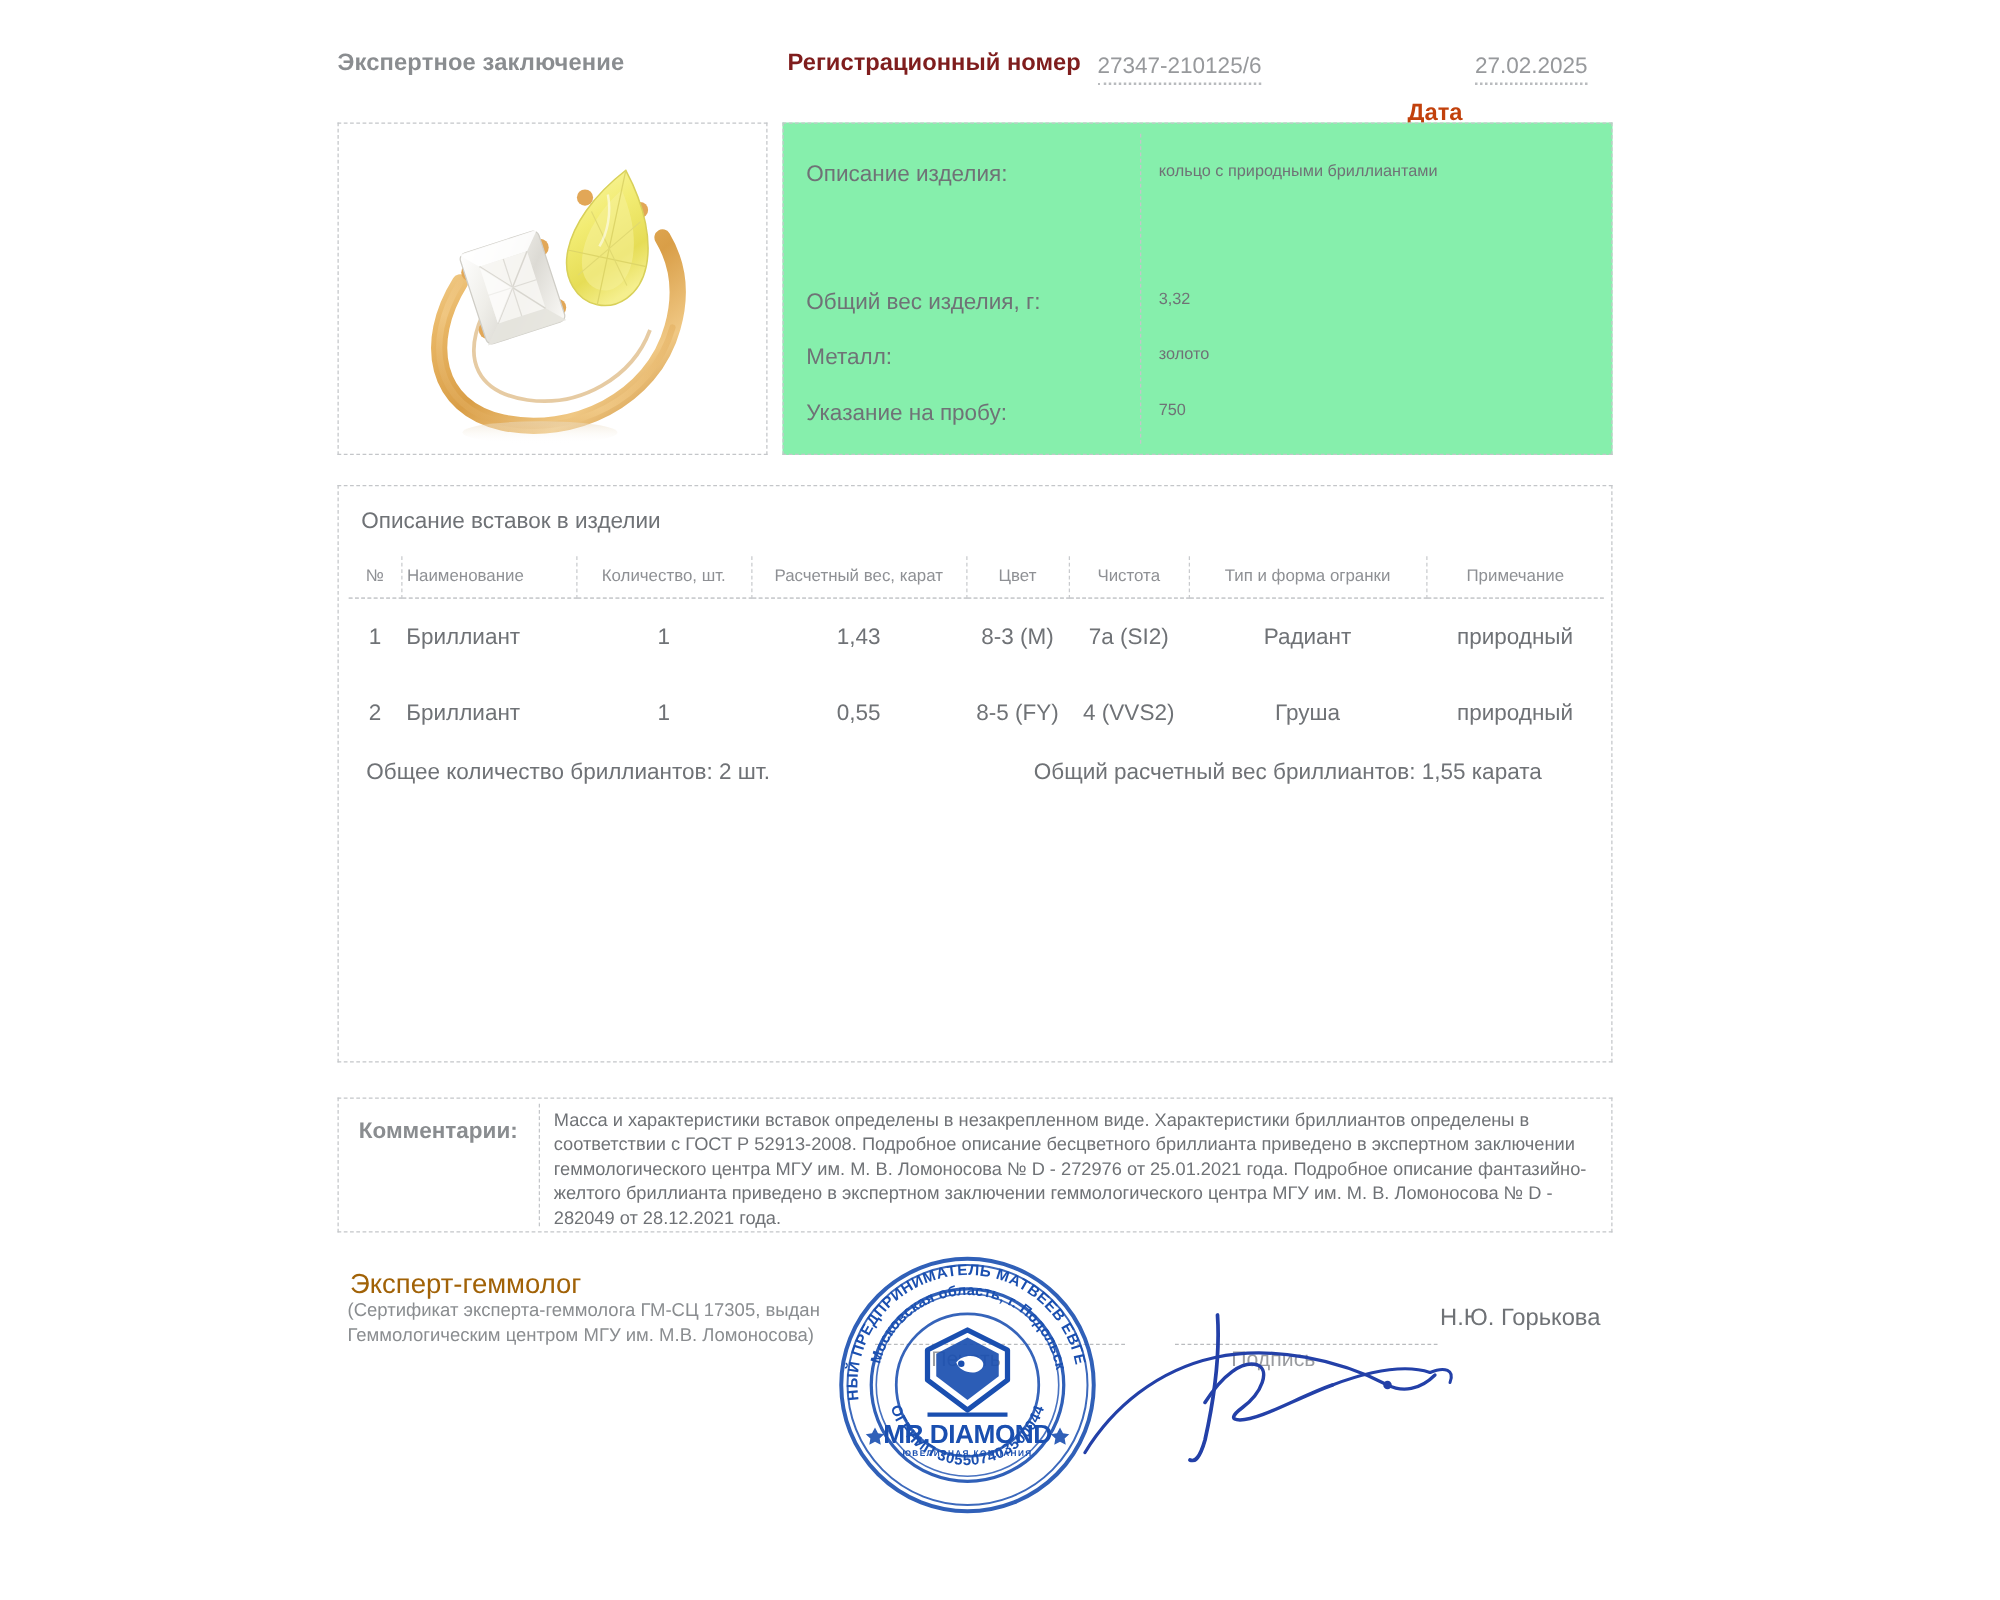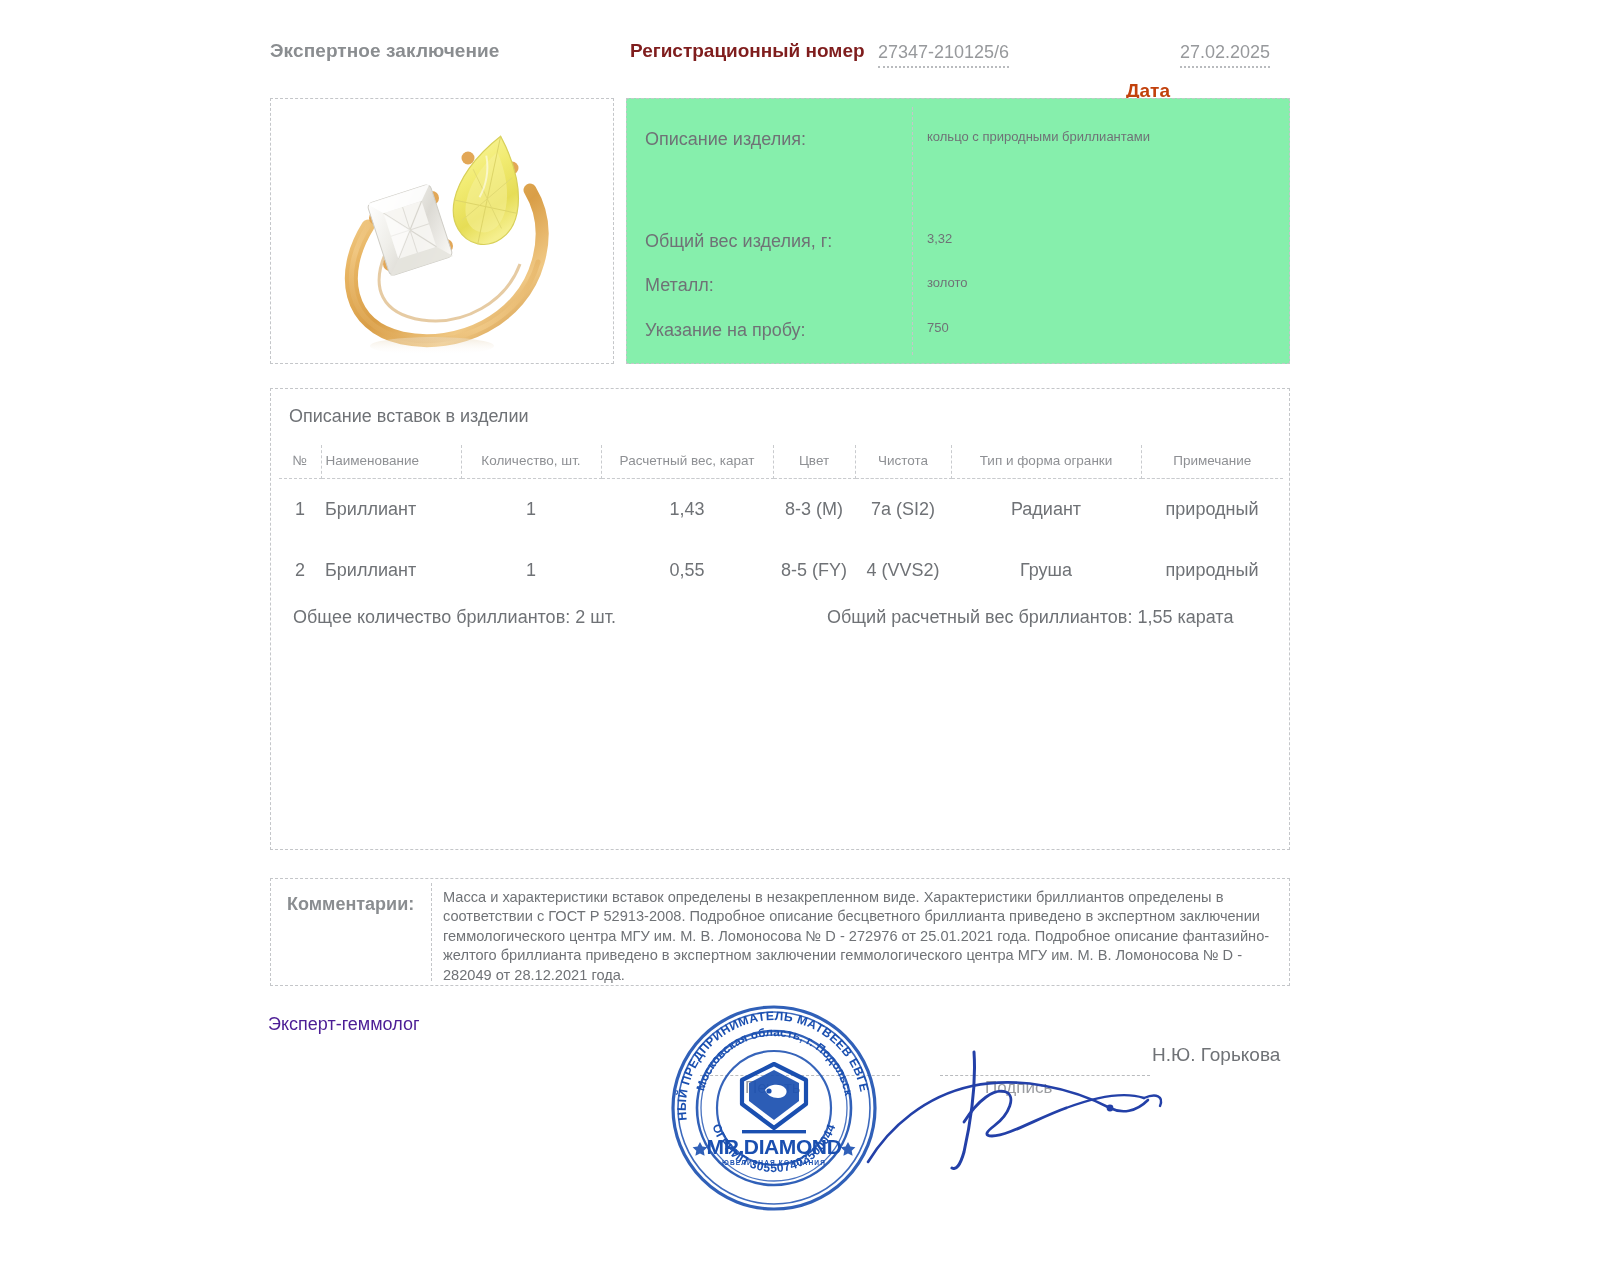--- a/index.html
+++ b/index.html
@@ -165,22 +165,22 @@
   .comments-text {
     position: absolute;
     left: 172px; top: 9px; right: 10px;
     font-size: 14.6px; line-height: 19.4px;
     color: #6f7276;
     text-align: left;
   }
 
   
   .expert-title {
-    position: absolute; left: 268px; top: 1014px;
-    font-size: 18px; color: #4c1d95; white-space: nowrap;
+    position: absolute; left: 280px; top: 1014px;
+    font-size: 22px; color: #a16207; white-space: nowrap;
   }
   .expert-sub {
     position: absolute; left: 278px; top: 1040px;
     font-size: 14.8px; line-height: 19.5px; color: #8a8d90;
     width: 380px;
   }
 
   .stamp-label {
     position: absolute; left: 745px; top: 1078px;
     font-size: 17px; color: #9a9ca0;
@@ -374,20 +374,21 @@
     </div>
   </div>
 
   <div class="comments-box">
     <div class="comments-label">Комментарии:</div>
     <div class="comments-divider"></div>
     <div class="comments-text">Масса и характеристики вставок определены в незакрепленном виде. Характеристики бриллиантов определены в соответствии с ГОСТ Р 52913-2008. Подробное описание бесцветного бриллианта приведено в экспертном заключении геммологического центра МГУ им. М. В. Ломоносова № D - 272976 от 25.01.2021 года. Подробное описание фантазийно-желтого бриллианта приведено в экспертном заключении геммологического центра МГУ им. М. В. Ломоносова № D - 282049 от 28.12.2021 года.</div>
   </div>
 
   <div class="expert-title">Эксперт-геммолог</div>
+  <div class="expert-sub">(Сертификат эксперта-геммолога ГМ-СЦ 17305, выдан Геммологическим центром МГУ им. М.В. Ломоносова)</div>
 
   <div class="stamp-line"></div>
   <div class="stamp-label">Печать</div>
 
   <div class="sign-line"></div>
   <div class="sign-label">Подпись</div>
   <div class="sign-name">Н.Ю. Горькова</div>
 
   <svg class="signature-svg" viewBox="0 0 330 140">
     <g fill="none" stroke="#2340a8" stroke-linecap="round" stroke-linejoin="round">

